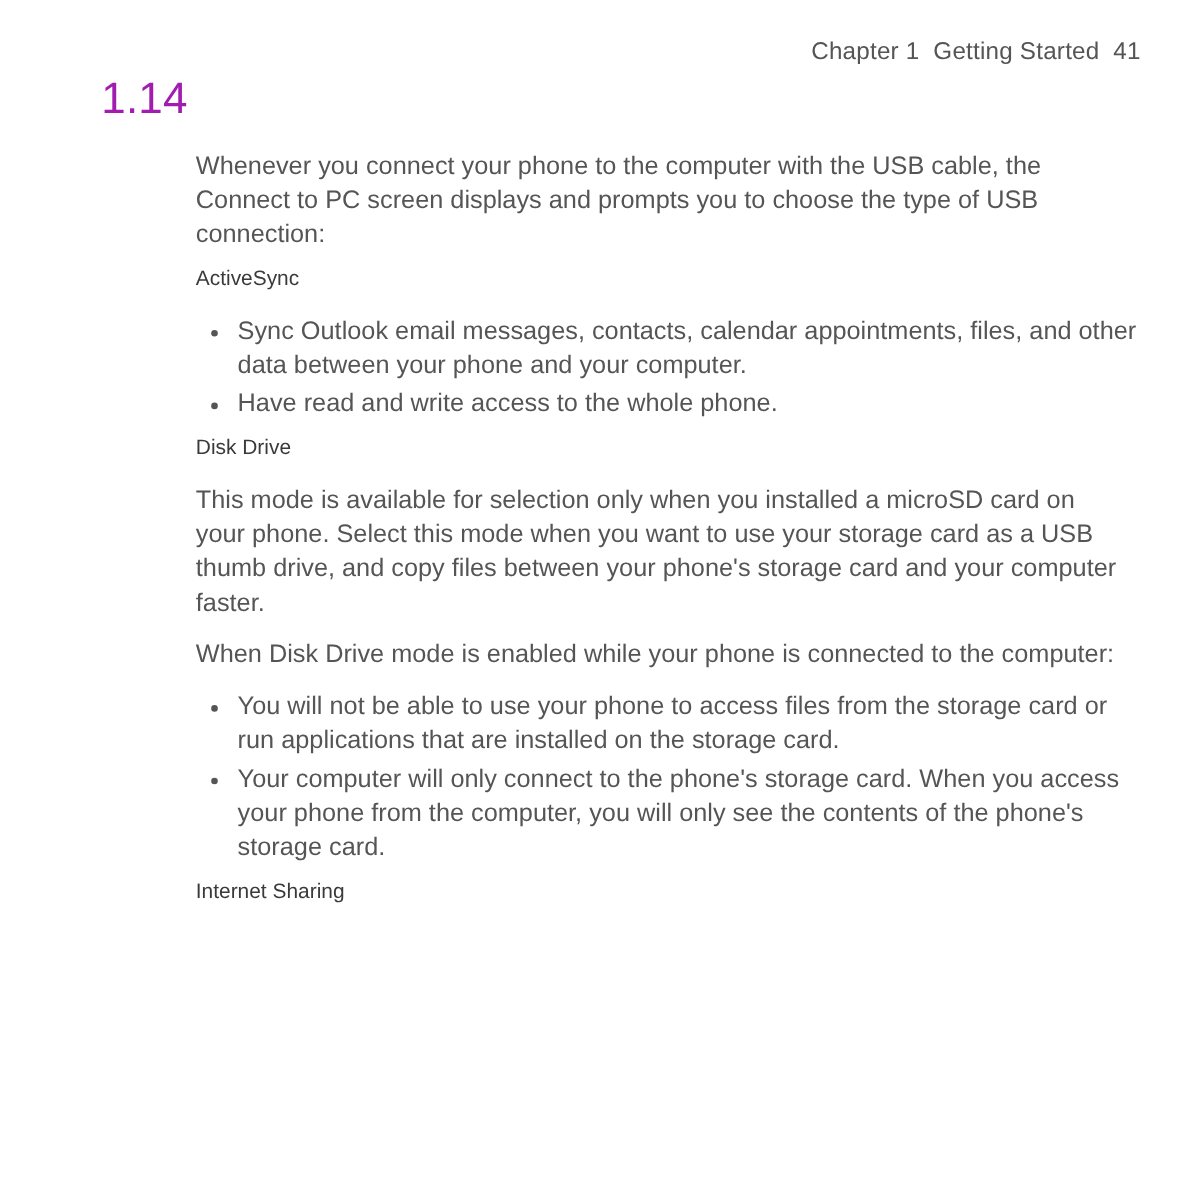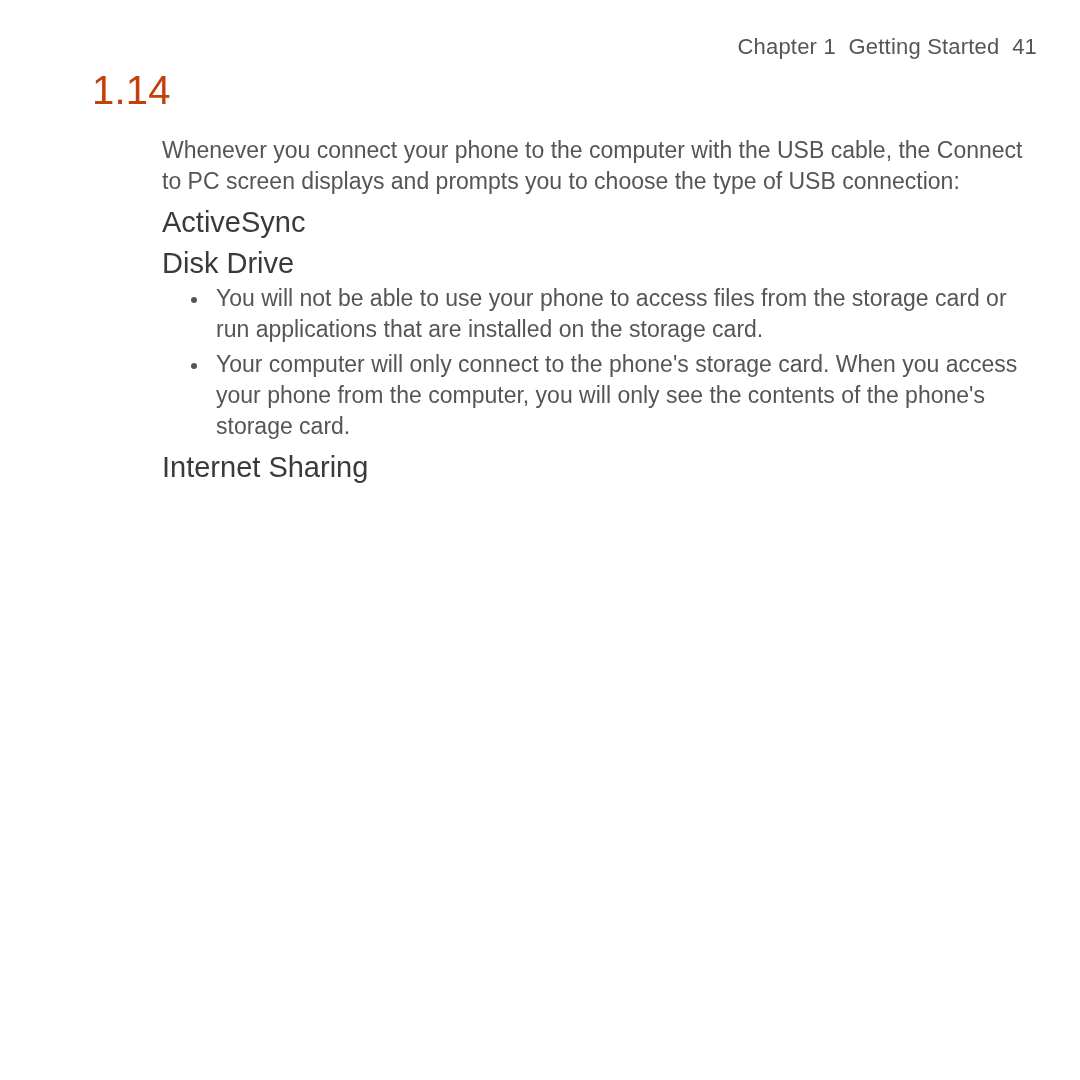--- a/index.html
+++ b/index.html
@@ -23,38 +23,38 @@
     font-size: 22px;
     color: #555;
     letter-spacing: 0.2px;
     margin-bottom: 8px;
   }
   .h1-row {
     display: flex;
     align-items: baseline;
     font-weight: 400;
     font-size: 40px;
-    color: #c2410c;
+    color: #a21caf;
     margin-bottom: 22px;
     letter-spacing: 0.2px;
     margin-left: -6px;
   }
   .h1-num { margin-right: 16px; }
   .body-indent {
     margin-left: 64px;
   }
   p {
-    margin: 0;
+    margin: 16px;
     font-size: 23px;
     line-height: 31px;
     color: #555;
   }
   .para { margin-bottom: 10px; }
   .subhead {
-    font-size: 29px;
+    font-size: 19px;
     line-height: 31px;
     color: #3a3a3a;
     margin-top: 10px;
   }
   ul {
     margin: 4px 0 6px 0;
     padding-left: 48px;
   }
   li {
     font-size: 23px;
@@ -78,22 +78,28 @@
 
   <div class="h1-row">
     <span class="h1-num">1.14</span>
   </div>
 
   <div class="body-indent">
 
     <p class="para">Whenever you connect your phone to the computer with the USB cable, the Connect to PC screen displays and prompts you to choose the type of USB connection:</p>
 
     <p class="subhead">ActiveSync</p>
+    <ul>
+      <li>Sync Outlook email messages, contacts, calendar appointments, files, and other data between your phone and your computer.</li>
+      <li>Have read and write access to the whole phone.</li>
+    </ul>
 
     <p class="subhead">Disk Drive</p>
+    <p class="para">This mode is available for selection only when you installed a microSD card on your phone. Select this mode when you want to use your storage card as a USB thumb drive, and copy files between your phone's storage card and your computer faster.</p>
+    <p>When Disk Drive mode is enabled while your phone is connected to the computer:</p>
     <ul>
       <li>You will not be able to use your phone to access files from the storage card or run applications that are installed on the storage card.</li>
       <li>Your computer will only connect to the phone's storage card. When you access your phone from the computer, you will only see the contents of the phone's storage card.</li>
     </ul>
 
     <p class="subhead">Internet Sharing</p>
 
   </div>
 </div>
 

